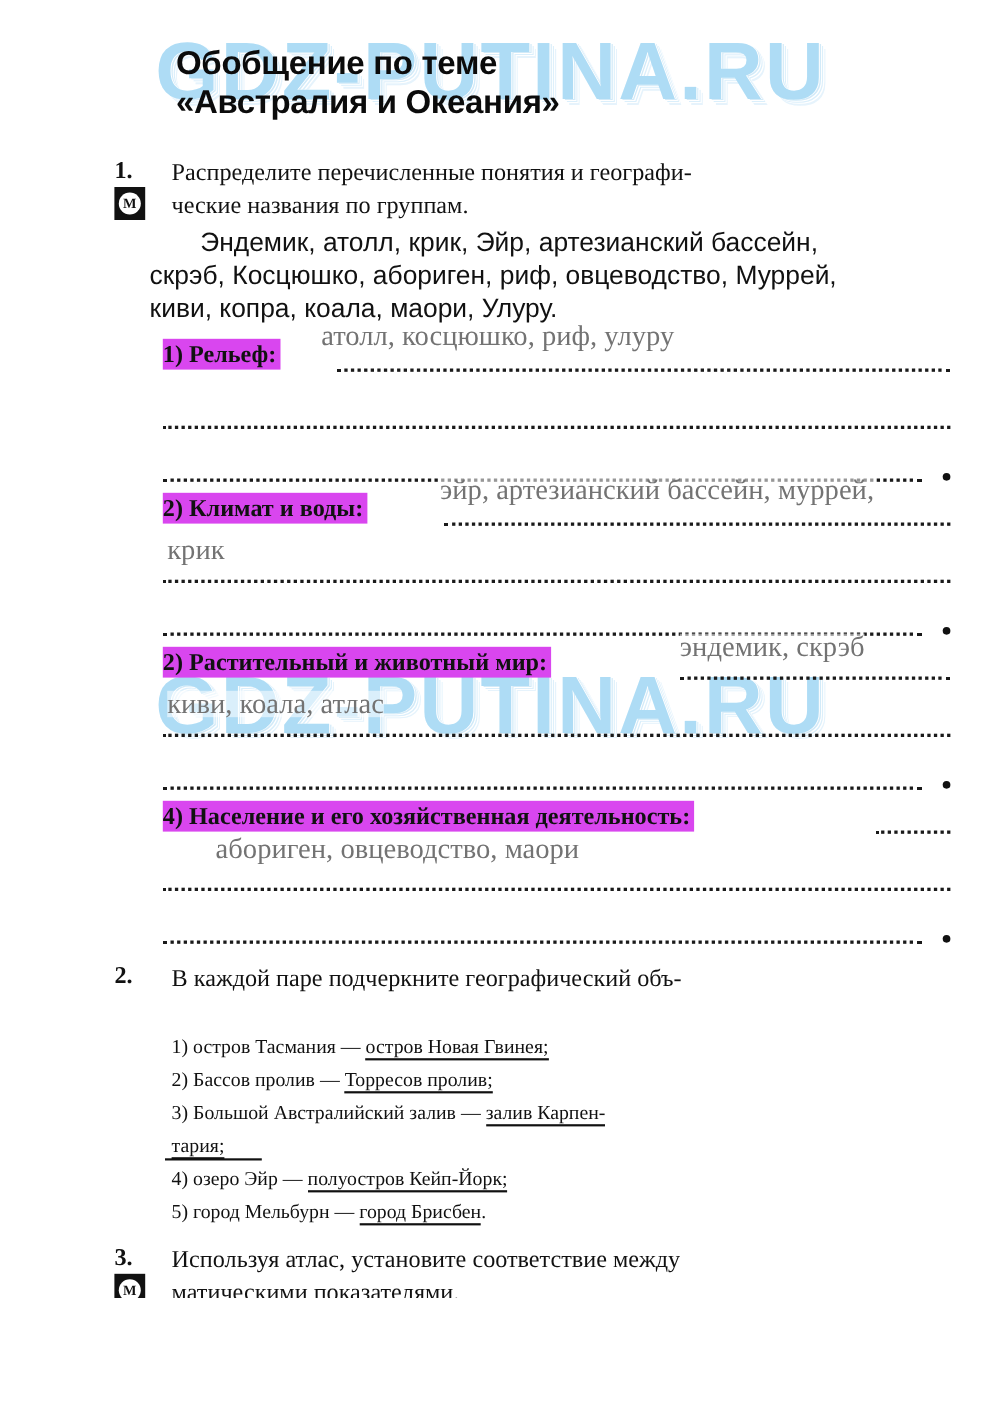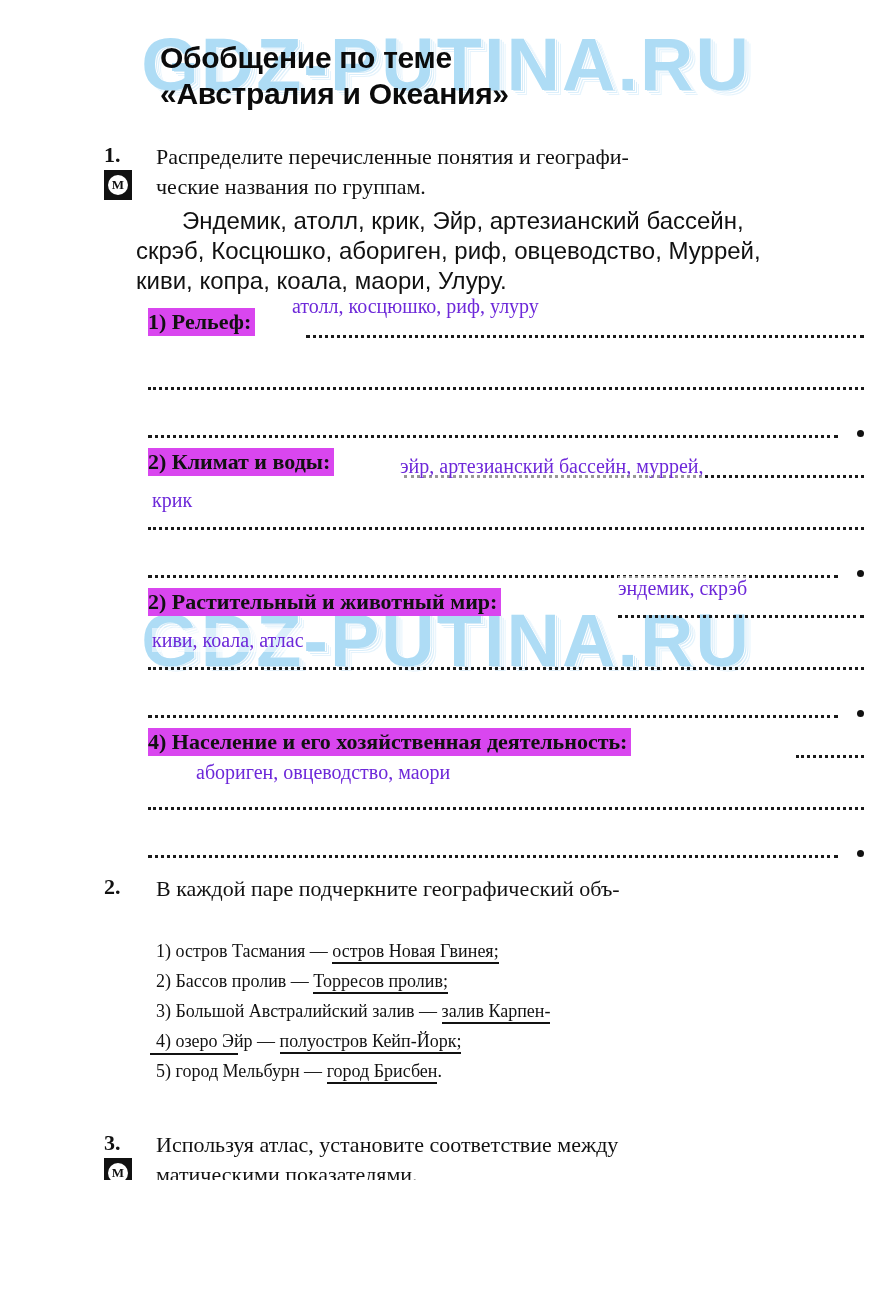--- a/index.html
+++ b/index.html
@@ -152,23 +152,23 @@
     position: absolute;
     width: 7px;
     height: 7px;
     border-radius: 50%;
     background: #111111;
   }
 
   .answer {
     position: absolute;
     font-family: "Liberation Serif", serif;
-    font-size: 20px;
+    font-size: 26px;
     line-height: 24px;
-    color: #6d28d9;
+    color: #737373;
     background: rgba(255,255,255,0.55);
     white-space: nowrap;
     z-index: 4;
   }
 
   
   .pairs {
     position: absolute;
     left: 156px;
     width: 706px;
@@ -232,21 +232,21 @@
     <div class="grp-label">1) Рельеф:</div>
     <div class="answer" style="left:144px; top:-14px;">атолл, косцюшко, риф, улуру</div>
     <div class="dotline" style="left:158px; width:558px; top:26px;"></div>
     <div class="dotline" style="top:78px;"></div>
     <div class="dotline short" style="top:126px;"></div>
     <div class="endperiod" style="left:709px; top:122px;"></div>
   </div>
 
   <div class="grp layer" style="top:448px; height:128px;">
     <div class="grp-label">2) Климат и воды:</div>
-    <div class="answer" style="left:252px; top:-14px;margin-top:20px;">эйр, артезианский бассейн, муррей,</div>
+    <div class="answer" style="left:252px; top:-14px;">эйр, артезианский бассейн, муррей,</div>
     <div class="dotline" style="left:256px; width:460px; top:26px;"></div>
     <div class="answer" style="left:4px; top:40px;">крик</div>
     <div class="dotline" style="top:78px;"></div>
     <div class="dotline short" style="top:126px;"></div>
     <div class="endperiod" style="left:709px; top:122px;"></div>
   </div>
 
   <div class="grp layer" style="top:588px; height:128px;">
     <div class="grp-label">2) Растительный и животный мир:</div>
     <div class="answer" style="left:470px; top:-12px;">эндемик, скрэб</div>
@@ -270,20 +270,21 @@
     <div class="task-num">2.</div>
     <div class="task-body">
       <div>В каждой паре подчеркните географический объ-</div>
     </div>
   </div>
 
   <div class="pairs layer" style="top:936px;">
     <div class="row"><span>1) остров Тасмания — </span><span class="u">остров Новая Гвинея;</span></div>
     <div class="row"><span>2) Бассов пролив — </span><span class="u">Торресов пролив;</span></div>
     <div class="row"><span>3) Большой Австралийский залив — </span><span class="u">залив Карпен-</span></div>
+    <div class="row"><span class="u">тария;</span></div>
     <div class="row"><span>4) озеро Эйр — </span><span class="u">полуостров Кейп-Йорк;</span></div>
     <div class="row"><span>5) город Мельбурн — </span><span class="u">город Брисбен</span><span>.</span></div>
   </div>
 
   <div class="overline-frag layer" style="left:150px; top:1053px; width:88px;"></div>
 
   <div class="task layer" style="top:1130px;">
     <div class="task-num">3.</div>
     <div class="badge" style="top:28px;">
       <span class="ring">М</span>

